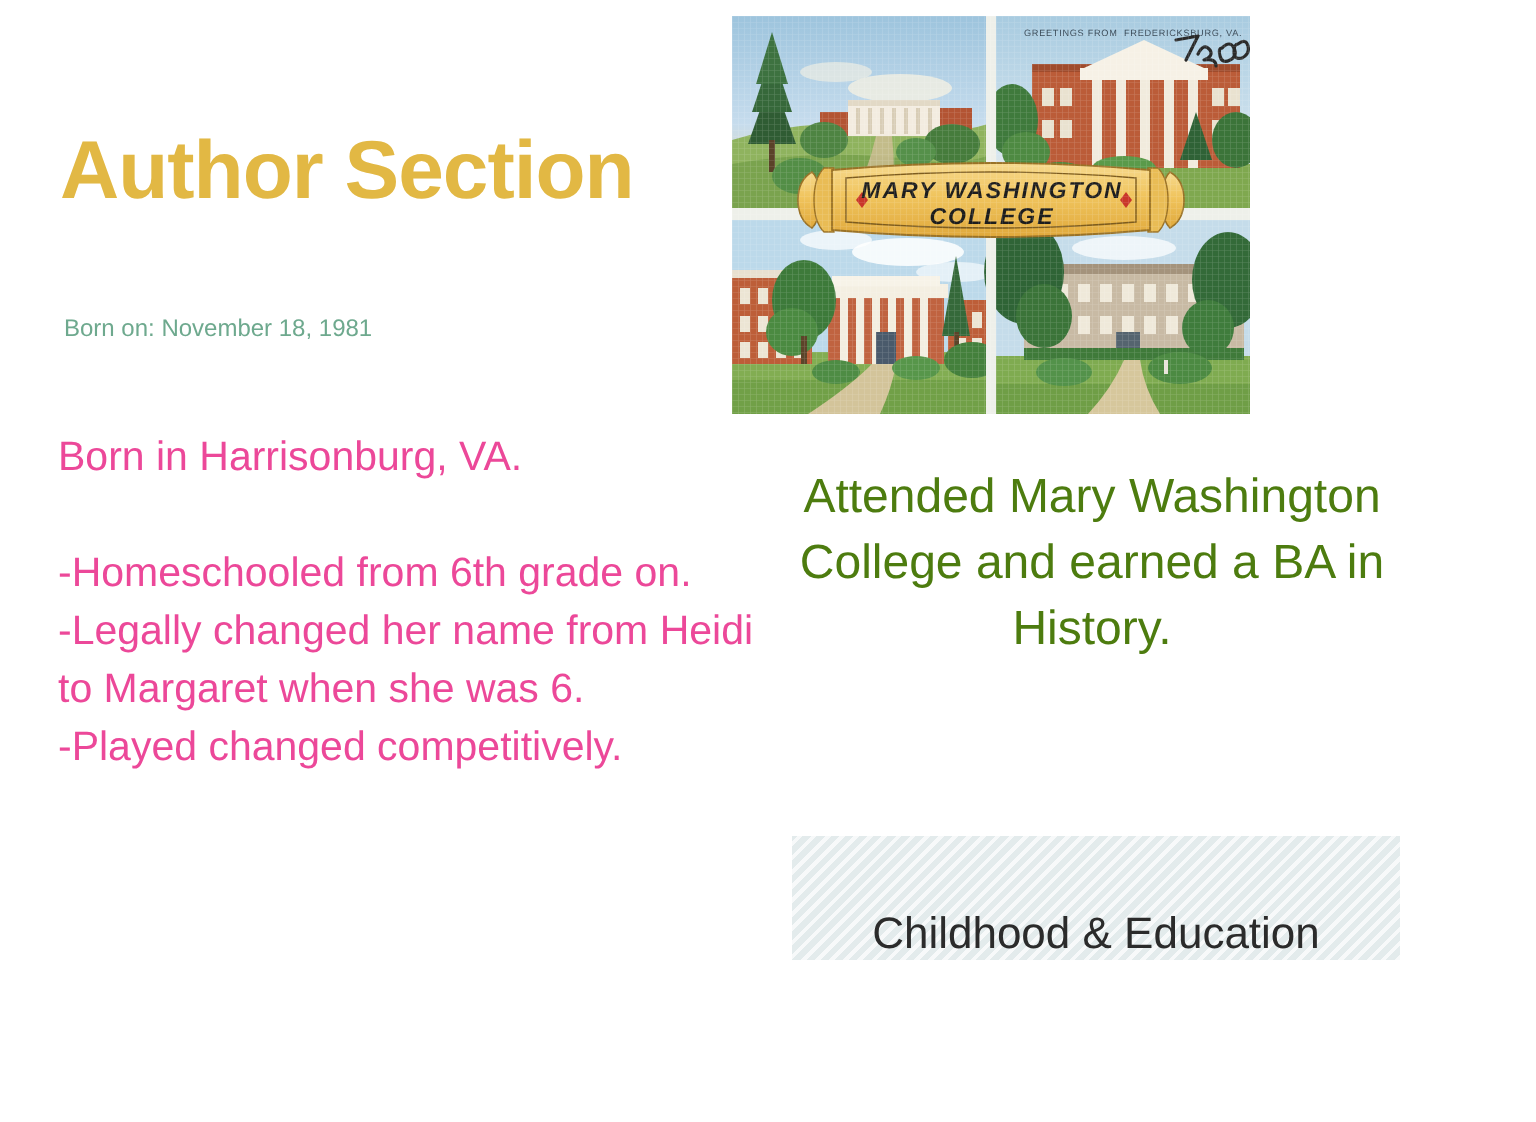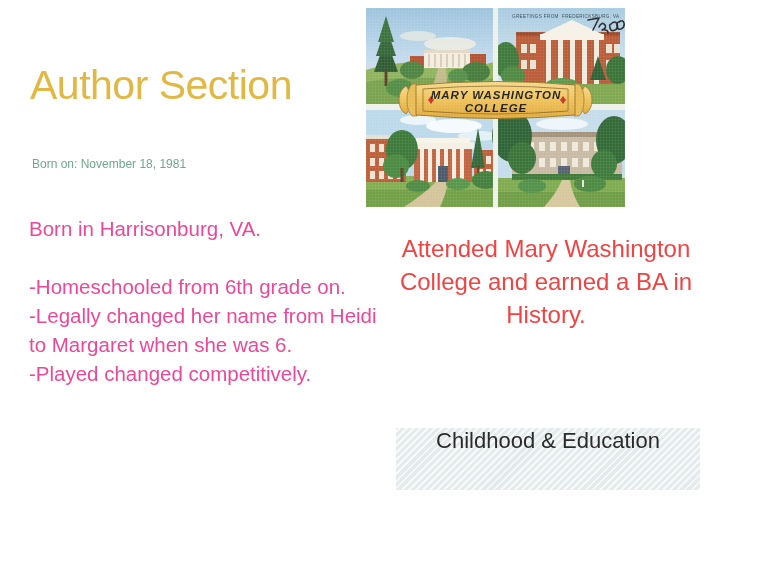--- a/index.html
+++ b/index.html
@@ -21,21 +21,21 @@
     inset: 0;
     background: #ffffff;
   }
 
   
   .title {
     position: absolute;
     left: 30px;
     top: 62px;
     font-size: 41px;
-    font-weight: normal;
+    font-weight: bold;
     letter-spacing: -0.5px;
     color: #e2b844;
     white-space: nowrap;
   }
 
   
   .born-on {
     position: absolute;
     left: 32px;
     top: 157px;
@@ -59,32 +59,32 @@
 
   
   .right-para {
     position: absolute;
     left: 398px;
     top: 232px;
     width: 296px;
     text-align: center;
     font-size: 24px;
     line-height: 33px;
-    color: #ef4444;
+    color: #4d7c0f;
   }
 
   
   .tag-box {
     position: absolute;
     left: 396px;
-    top: 428px;
+    top: 418px;
     width: 304px;
     height: 62px;
     display: flex;
-    align-items: flex-start;
+    align-items: flex-end;
     justify-content: center;
     background-color: #e3ebec;
     background-image: repeating-linear-gradient(
       -45deg,
       rgba(255,255,255,0.72) 0px,
       rgba(255,255,255,0.72) 2px,
       rgba(255,255,255,0.0) 2px,
       rgba(255,255,255,0.0) 5px
     );
   }

